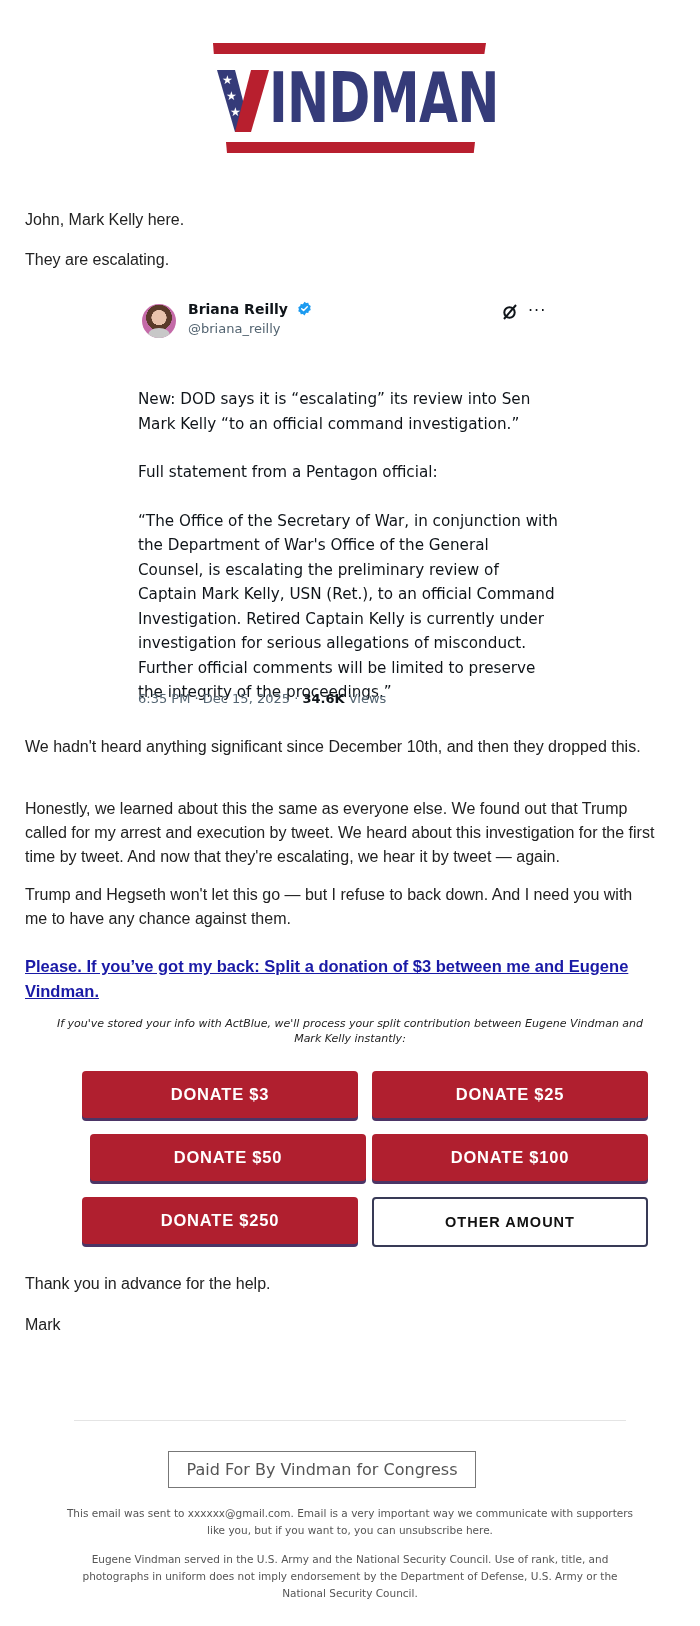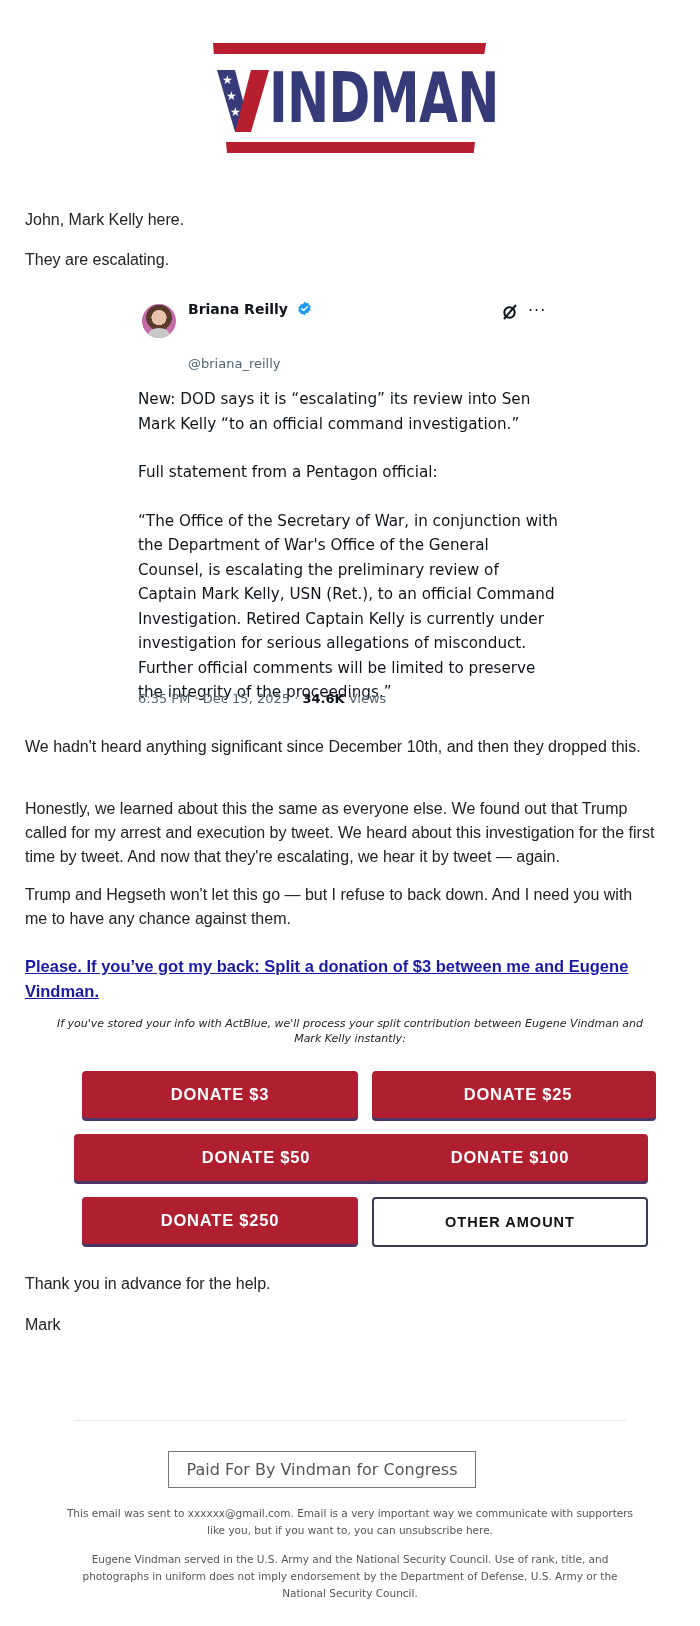--- a/index.html
+++ b/index.html
@@ -19,21 +19,21 @@
 
   .para { position: absolute; left: 25px; width: 630px; font-size: 16px; line-height: 24px; margin: 0; color: #222; }
 
   
   .tweet { position: absolute; left: 138px; top: 293px; width: 420px; }
   .avatar { position: absolute; left: 4px; top: 11px; width: 34px; height: 34px; border-radius: 50%;
             background: radial-gradient(circle at 50% 40%, #e9c2ad 0 28%, #5a3a2a 29% 48%, #c46aa8 49% 100%); overflow: hidden; }
   .avatar .shoulders { position: absolute; left: 6px; top: 24px; width: 22px; height: 14px; border-radius: 50% 50% 0 0; background: #c8c8c8; }
   .t-name { position: absolute; left: 50px; top: 8px; font-family: "DejaVu Sans", sans-serif; font-weight: bold; font-size: 14px; color: #0f1419; white-space: nowrap; }
   .verified { display: inline-block; width: 15px; height: 15px; margin-left: 4px; vertical-align: -2px; }
-  .t-handle { position: absolute; left: 50px; top: 28px; font-family: "DejaVu Sans", sans-serif; font-size: 13px; color: #536471; margin-top: 35px; }
+  .t-handle { position: absolute; left: 50px; top: 28px; font-family: "DejaVu Sans", sans-serif; font-size: 13px; color: #536471; }
   .grok-icon { position: absolute; left: 363px; top: 10px; width: 18px; height: 18px; }
   .more-icon { position: absolute; left: 390px; top: 8px; font-size: 16px; color: #0f1419; letter-spacing: 1px; font-family: "DejaVu Sans", sans-serif; }
   .t-body { position: absolute; left: 0; top: 70px; width: 420px; font-family: "DejaVu Sans", sans-serif;
             font-size: 15.2px; line-height: 24.5px; color: #0f1419; margin-top: 24px; }
   .t-body p { margin: 0 0 24px 0; }
   .t-meta { position: absolute; left: 0; top: 398px; font-family: "DejaVu Sans", sans-serif; font-size: 13px; color: #536471; white-space: nowrap; }
   .t-meta b { color: #0f1419; }
 
   .cta-link { position: absolute; left: 25px; top: 954px; width: 640px; font-size: 16.5px; line-height: 25px; font-weight: bold;
               color: #1a1aa6; text-decoration: underline; }
@@ -103,22 +103,22 @@
 </div>
 
 <p class="para" style="top:735px;">We hadn't heard anything significant since December 10th, and then they dropped this.</p>
 <p class="para" style="top:797px;">Honestly, we learned about this the same as everyone else. We found out that Trump called for my arrest and execution by tweet. We heard about this investigation for the first time by tweet. And now that they're escalating, we hear it by tweet — again.</p>
 <p class="para" style="top:883px;">Trump and Hegseth won't let this go — but I refuse to back down. And I need you with me to have any chance against them.</p>
 
 <a class="cta-link">Please. If you’ve got my back: Split a donation of $3 between me and Eugene Vindman.</a>
 <div class="note">If you've stored your info with ActBlue, we'll process your split contribution between Eugene Vindman and Mark Kelly instantly:</div>
 
 <div class="btn" style="left:56px; top:1071px;">DONATE $3</div>
-<div class="btn" style="left:346px; top:1071px;padding-left:8px;">DONATE $25</div>
-<div class="btn" style="left:48px; top:1134px;padding-left:44px;">DONATE $50</div>
+<div class="btn" style="left:346px; top:1071px;">DONATE $25</div>
+<div class="btn" style="left:64px; top:1134px;">DONATE $50</div>
 <div class="btn" style="left:346px; top:1134px;">DONATE $100</div>
 <div class="btn" style="left:56px; top:1197px;">DONATE $250</div>
 <div class="btn outline" style="left:346px; top:1197px;">OTHER AMOUNT</div>
 
 <p class="para" style="top:1272px;">Thank you in advance for the help.</p>
 <p class="para" style="top:1313px;">Mark</p>
 
 <div class="divider"></div>
 <div class="paid">Paid For By Vindman for Congress</div>
 <p class="foot" style="top:1505px;">This email was sent to xxxxxx@gmail.com. Email is a very important way we communicate with supporters like you, but if you want to, you can unsubscribe here.</p>

